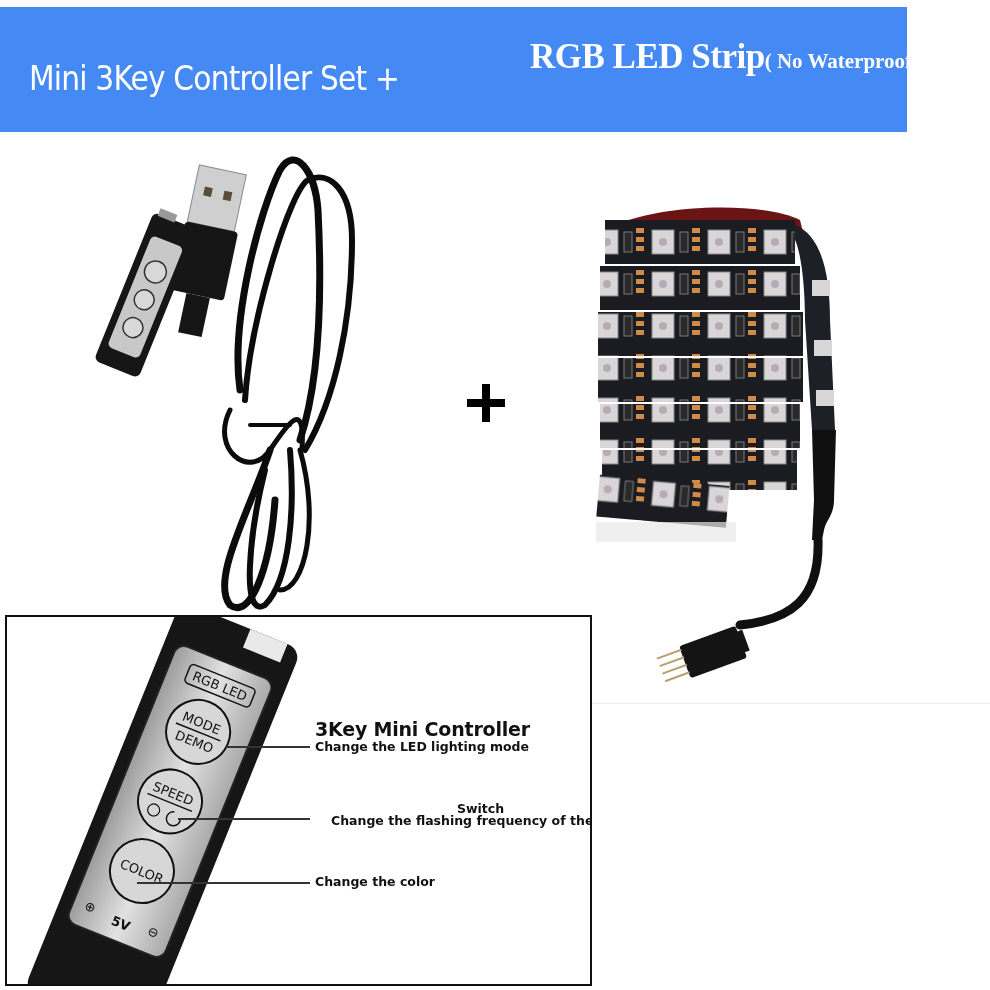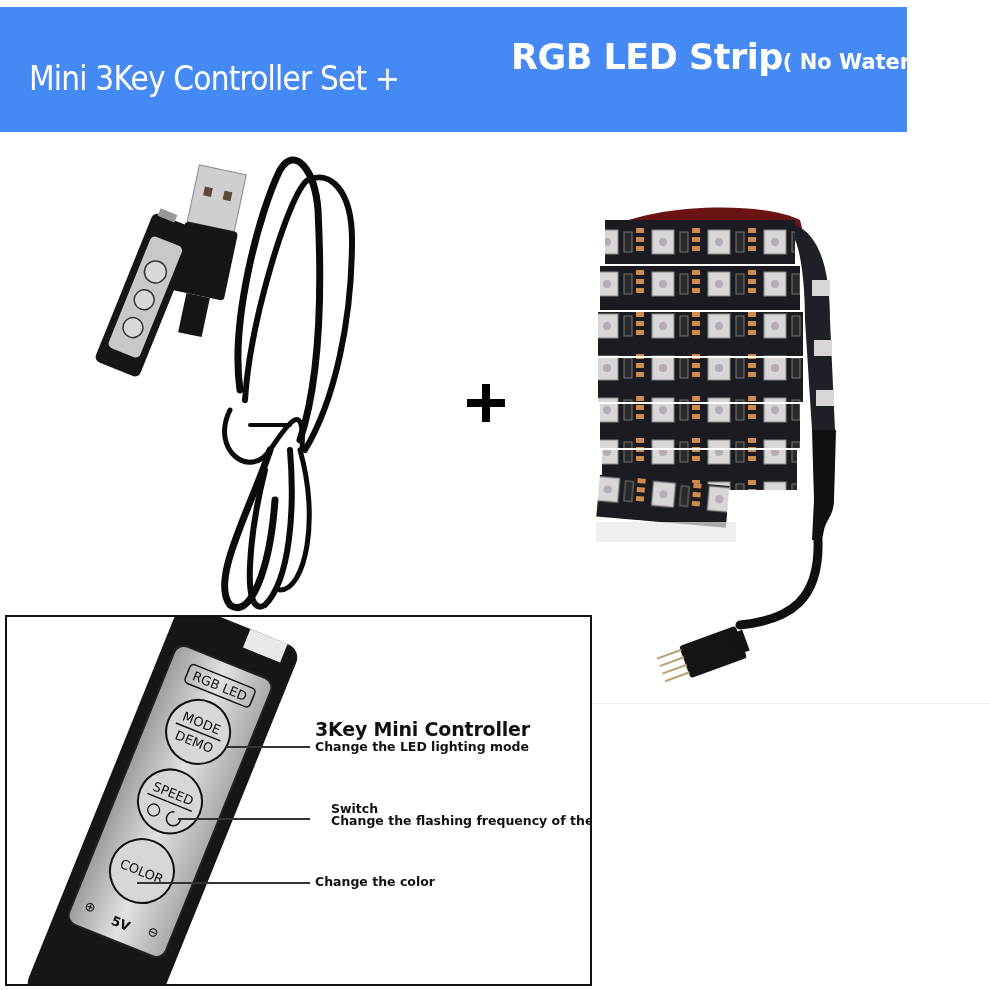--- a/index.html
+++ b/index.html
@@ -10,22 +10,22 @@
     .banner {
       position: absolute; left: 0; top: 7px; width: 907px; height: 125px;
       background: #4589f5;
     }
     .banner-left {
       position: absolute; left: 29px; top: 52px; color: #ffffff;
       font-family: "DejaVu Sans Condensed", "DejaVu Sans", sans-serif;
       font-size: 33px; letter-spacing: -0.8px; white-space: nowrap;
     }
     .banner-right-title {
-      position: absolute; left: 511px; top: 30px; color: #ffffff; white-space: nowrap;
-      font-size: 35px; font-weight: bold; letter-spacing: -0.5px;
+      position: absolute; left: 530px; top: 30px; color: #ffffff; white-space: nowrap;
+      font-size: 35px; font-weight: bold; letter-spacing: -0.5px; font-family: Liberation Serif, serif;
     }
     .banner-right-title .sub {
       font-size: 21px; font-weight: bold; letter-spacing: 0;
     }
     .banner-right-sizes {
       position: absolute; left: 511px; top: 80px; color: #ffffff; white-space: nowrap;
       font-family: "Liberation Sans", sans-serif; font-size: 27px;
     }
 
     .photo { position: absolute; }
@@ -37,21 +37,21 @@
     .right-rule { position: absolute; left: 592px; top: 703px; width: 398px; height: 1px; background: #eeeeee; }
 
     .box {
       position: absolute; left: 5px; top: 615px; width: 583px; height: 367px;
       border: 2px solid #111111; background: #ffffff; overflow: hidden;
     }
     .box-title {
       position: absolute; left: 308px; top: 58px; font-size: 19px; font-weight: bold; color: #111;
       white-space: nowrap; letter-spacing: -0.2px; margin-top: 43px;
     }
-    .desc { position: absolute; font-size: 12.5px; font-weight: bold; color: #111; white-space: nowrap; line-height: 12px; }
+    .desc { position: absolute; font-size: 12.5px; font-weight: bold; color: #111; white-space: nowrap; line-height: 12px; text-align: center; }
     .leader { position: absolute; height: 1.5px; background: #333; }
   </style>
 </head>
 <body>
 
 <div class="banner">
   <div class="banner-left">Mini 3Key Controller Set +</div>
   <div class="banner-right-title"><span>RGB LED Strip</span><span class="sub">( No Waterproof )</span></div>
 </div>
 

